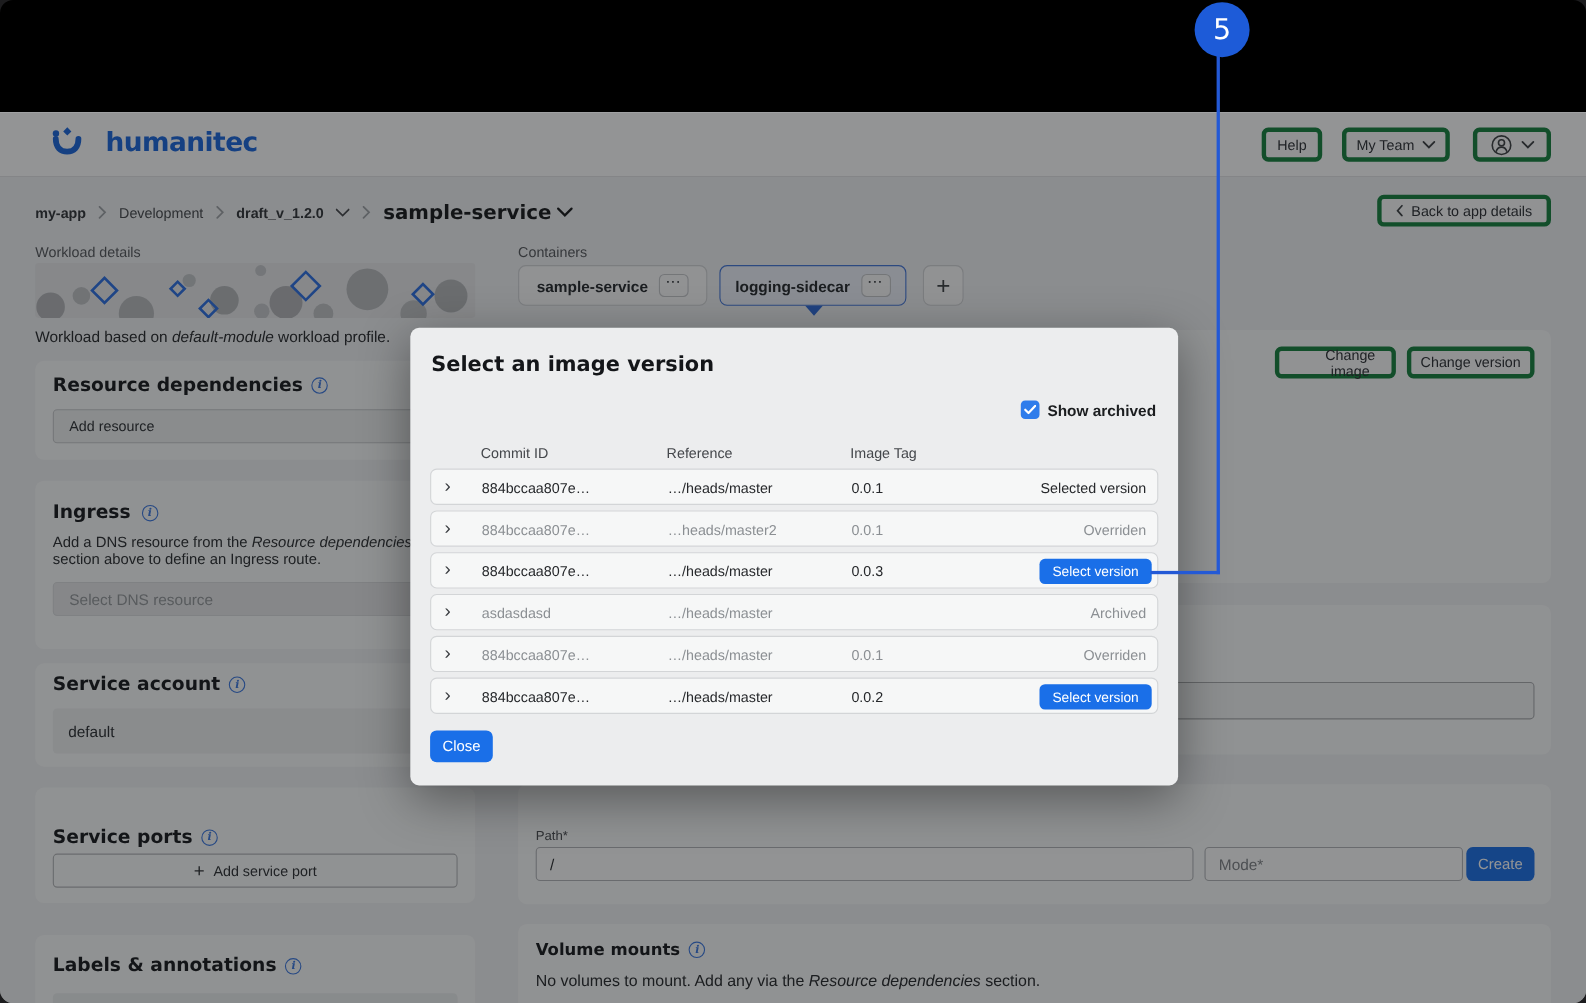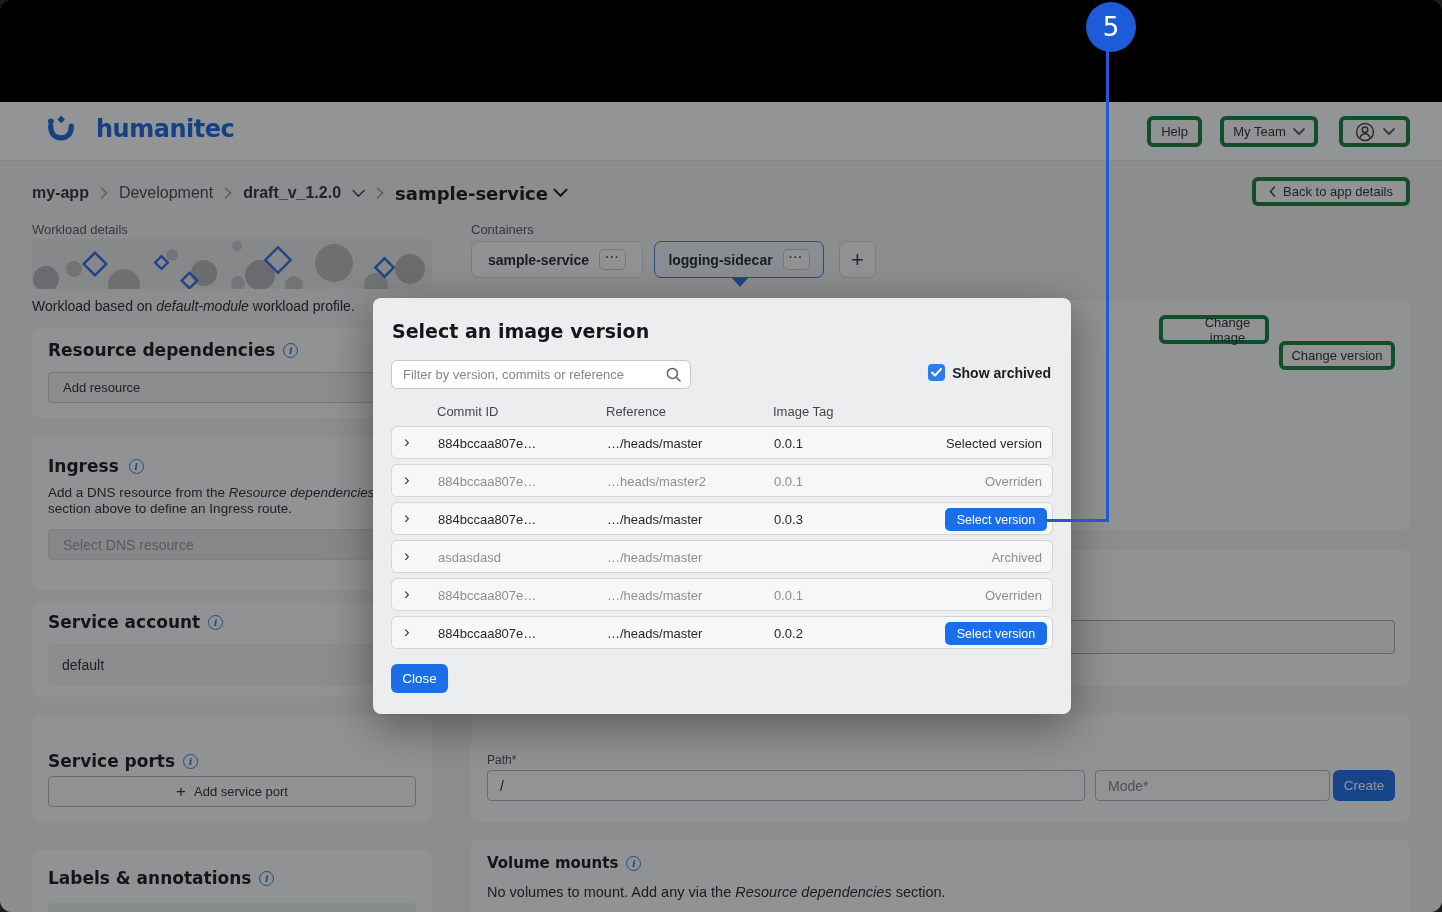--- a/index.html
+++ b/index.html
@@ -17,21 +17,21 @@
   .btn-outline {
     background:#fbfbfc; border:4px solid #15803d; border-radius:6px;
     font-size:13px; color:#2c2f33; display:flex; align-items:center; justify-content:center; gap:7px;
     font-family:"Liberation Sans", sans-serif;
   }
   .help-btn    { position:absolute; left:1147px; top:14px; width:55px;  height:31px; }
   .team-btn    { position:absolute; left:1220px; top:14px; width:98px;  height:31px; }
   .account-btn { position:absolute; left:1339px; top:14px; width:71px;  height:31px; }
   
   .crumbs { position:absolute; left:32px; top:78px; height:26px; display:flex; align-items:center; gap:11px; }
-  .crumb { font-size:16px; color:#45484c; }
+  .crumb { font-size:13px; color:#45484c; }
   .crumb.strong { font-weight:bold; color:#303337; }
   .crumb-current { font-family:"DejaVu Sans", sans-serif; font-weight:bold; font-size:18px; color:#16181a; display:flex; align-items:center; gap:5px; }
   .back-btn { position:absolute; left:1252px; top:75px; width:158px; height:29px; }
   
   .mini-label { position:absolute; font-size:13px; color:#55585c; }
   
   .thumb { position:absolute; left:32px; top:137px; width:400px; height:50px; background:#e9eaec; border-radius:3px; overflow:hidden; }
   .caption { position:absolute; left:32px; top:196px; font-size:14px; color:#26282b; }
   
   .tab { position:absolute; top:139px; height:37px; border:1px solid #d3d5d7; border-radius:7px; background:#fbfbfc;
@@ -273,21 +273,21 @@
         <span>Labels &amp; annotations</span>
           <span class="info">i</span>
       </div>
       <div class="gray-bar" style="top:53px; height:45px;"></div>
     </div>
 
     <div class="card" style="left:471px; top:198px; width:939px; height:230px;">
       <button class="btn-outline" style="position:absolute; left:688px; top:15px; width:110px; height:29px;padding-left:27px;">
         <span>Change image</span>
       </button>
-      <button class="btn-outline" style="position:absolute; left:808px; top:15px; width:116px; height:29px;margin-top:26px;">
+      <button class="btn-outline" style="position:absolute; left:808px; top:15px; width:116px; height:29px;">
         <span>Change version</span>
       </button>
     </div>
 
     <div class="card" style="left:471px; top:448px; width:939px; height:136px;">
       <div class="gray-bar" style="left:26px; right:15px; top:70px; height:34px; border:1px solid #a9abae; background:#f3f4f5;"></div>
     </div>
 
     <div class="card" style="left:471px; top:611px; width:939px; height:109px;">
       <div class="heading small" style="top:14px;margin-top:44px;">
@@ -311,29 +311,20 @@
         <span>No volumes to mount. Add any via the </span><i>Resource dependencies</i><span> section.</span>
       </div>
     </div>
   </div>
 
   <div class="dim"></div>
 
   <div class="modal">
     <div class="modal-title">Select an image version</div>
 
-    <div class="filter-wrap">
-      <input class="filter-input" placeholder="Filter by version, commits or reference" style="">
-      <span class="search-ic">
-        <svg width="17" height="17" viewBox="0 0 17 17">
-          <circle cx="7.4" cy="7.4" r="5" stroke="#5f6368" stroke-width="1.5" fill="none"></circle>
-          <line x1="11.2" y1="11.2" x2="15" y2="15" stroke="#5f6368" stroke-width="1.5" stroke-linecap="round"></line>
-        </svg>
-      </span>
-    </div>
 
     <div class="archived">
       <span class="checkbox">
         <svg width="11" height="9" viewBox="0 0 11 9">
             <path d="M1 4.5 L4 7.5 L10 1" stroke="#fff" stroke-width="2" fill="none" stroke-linecap="round" stroke-linejoin="round"></path>
           </svg>
       </span>
       <span class="archived-label">Show archived</span>
     </div>
 

